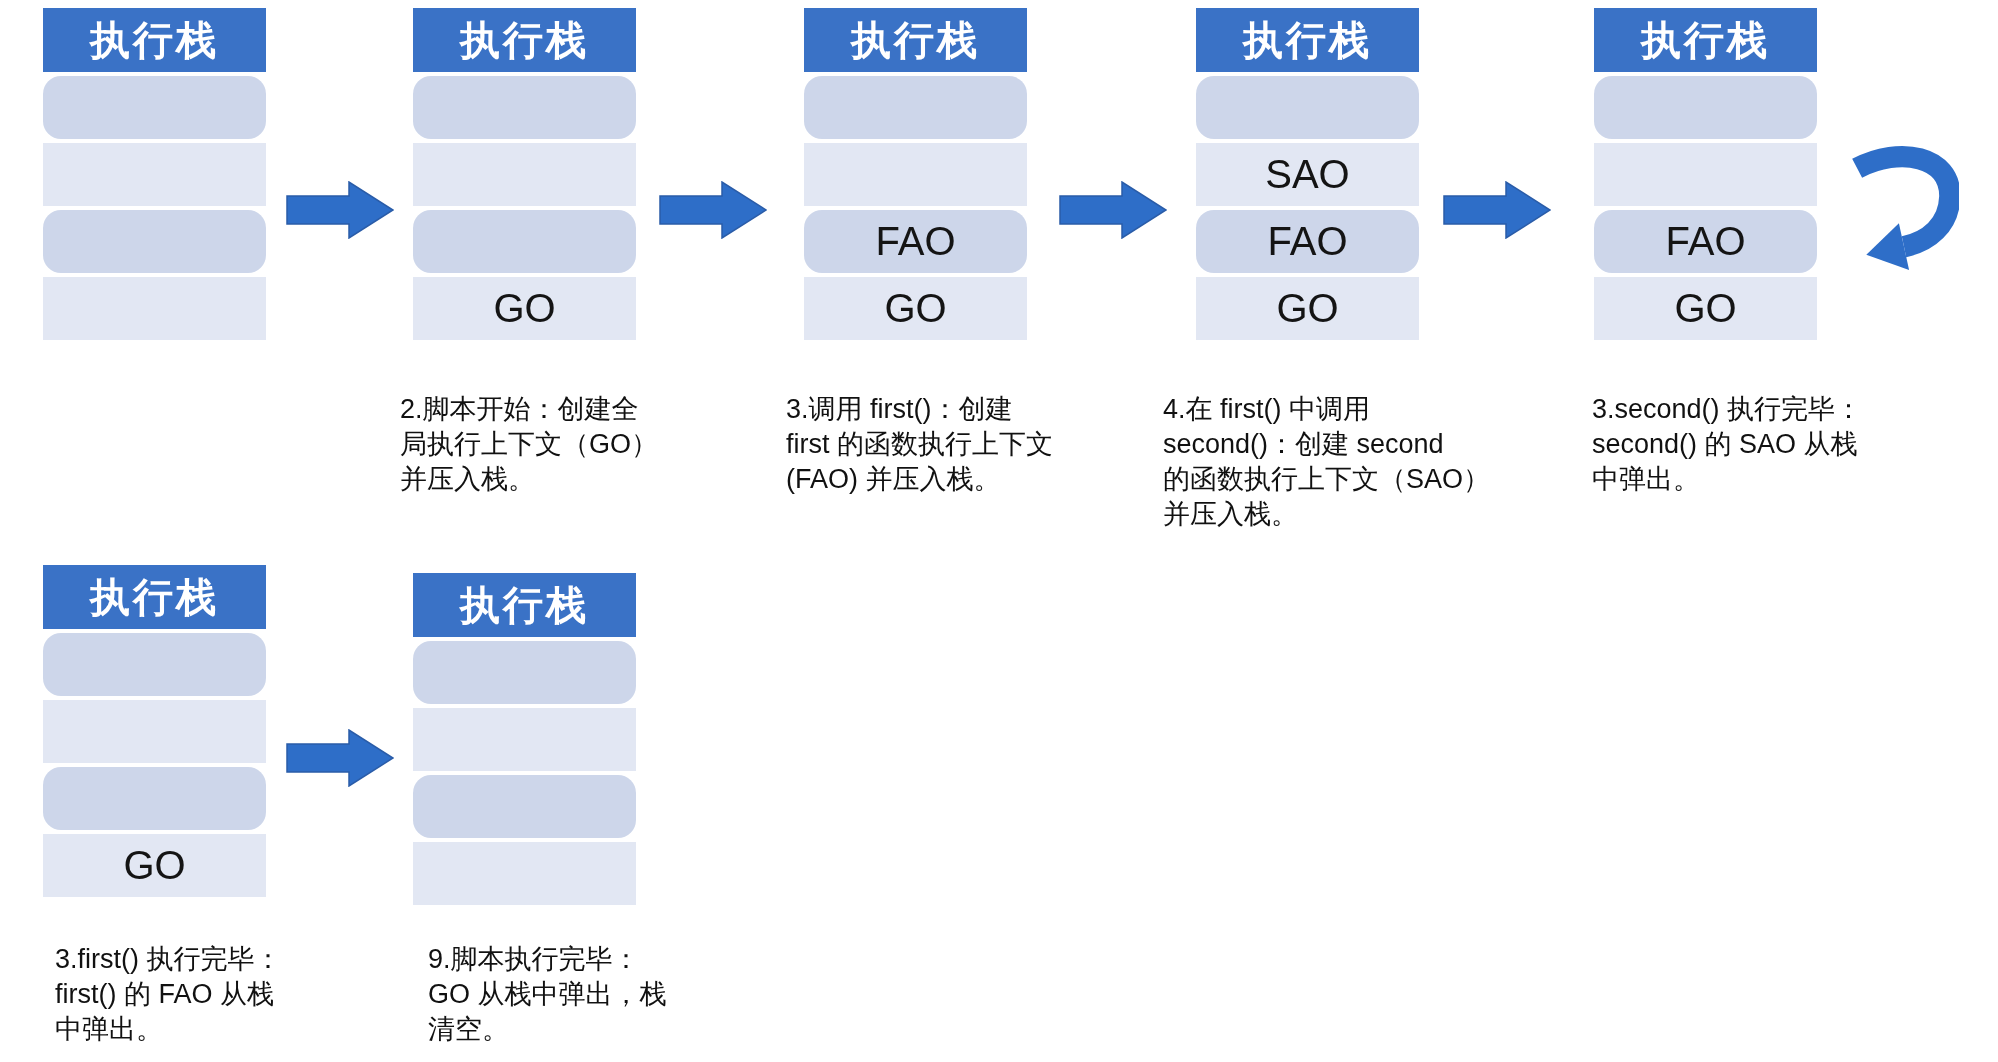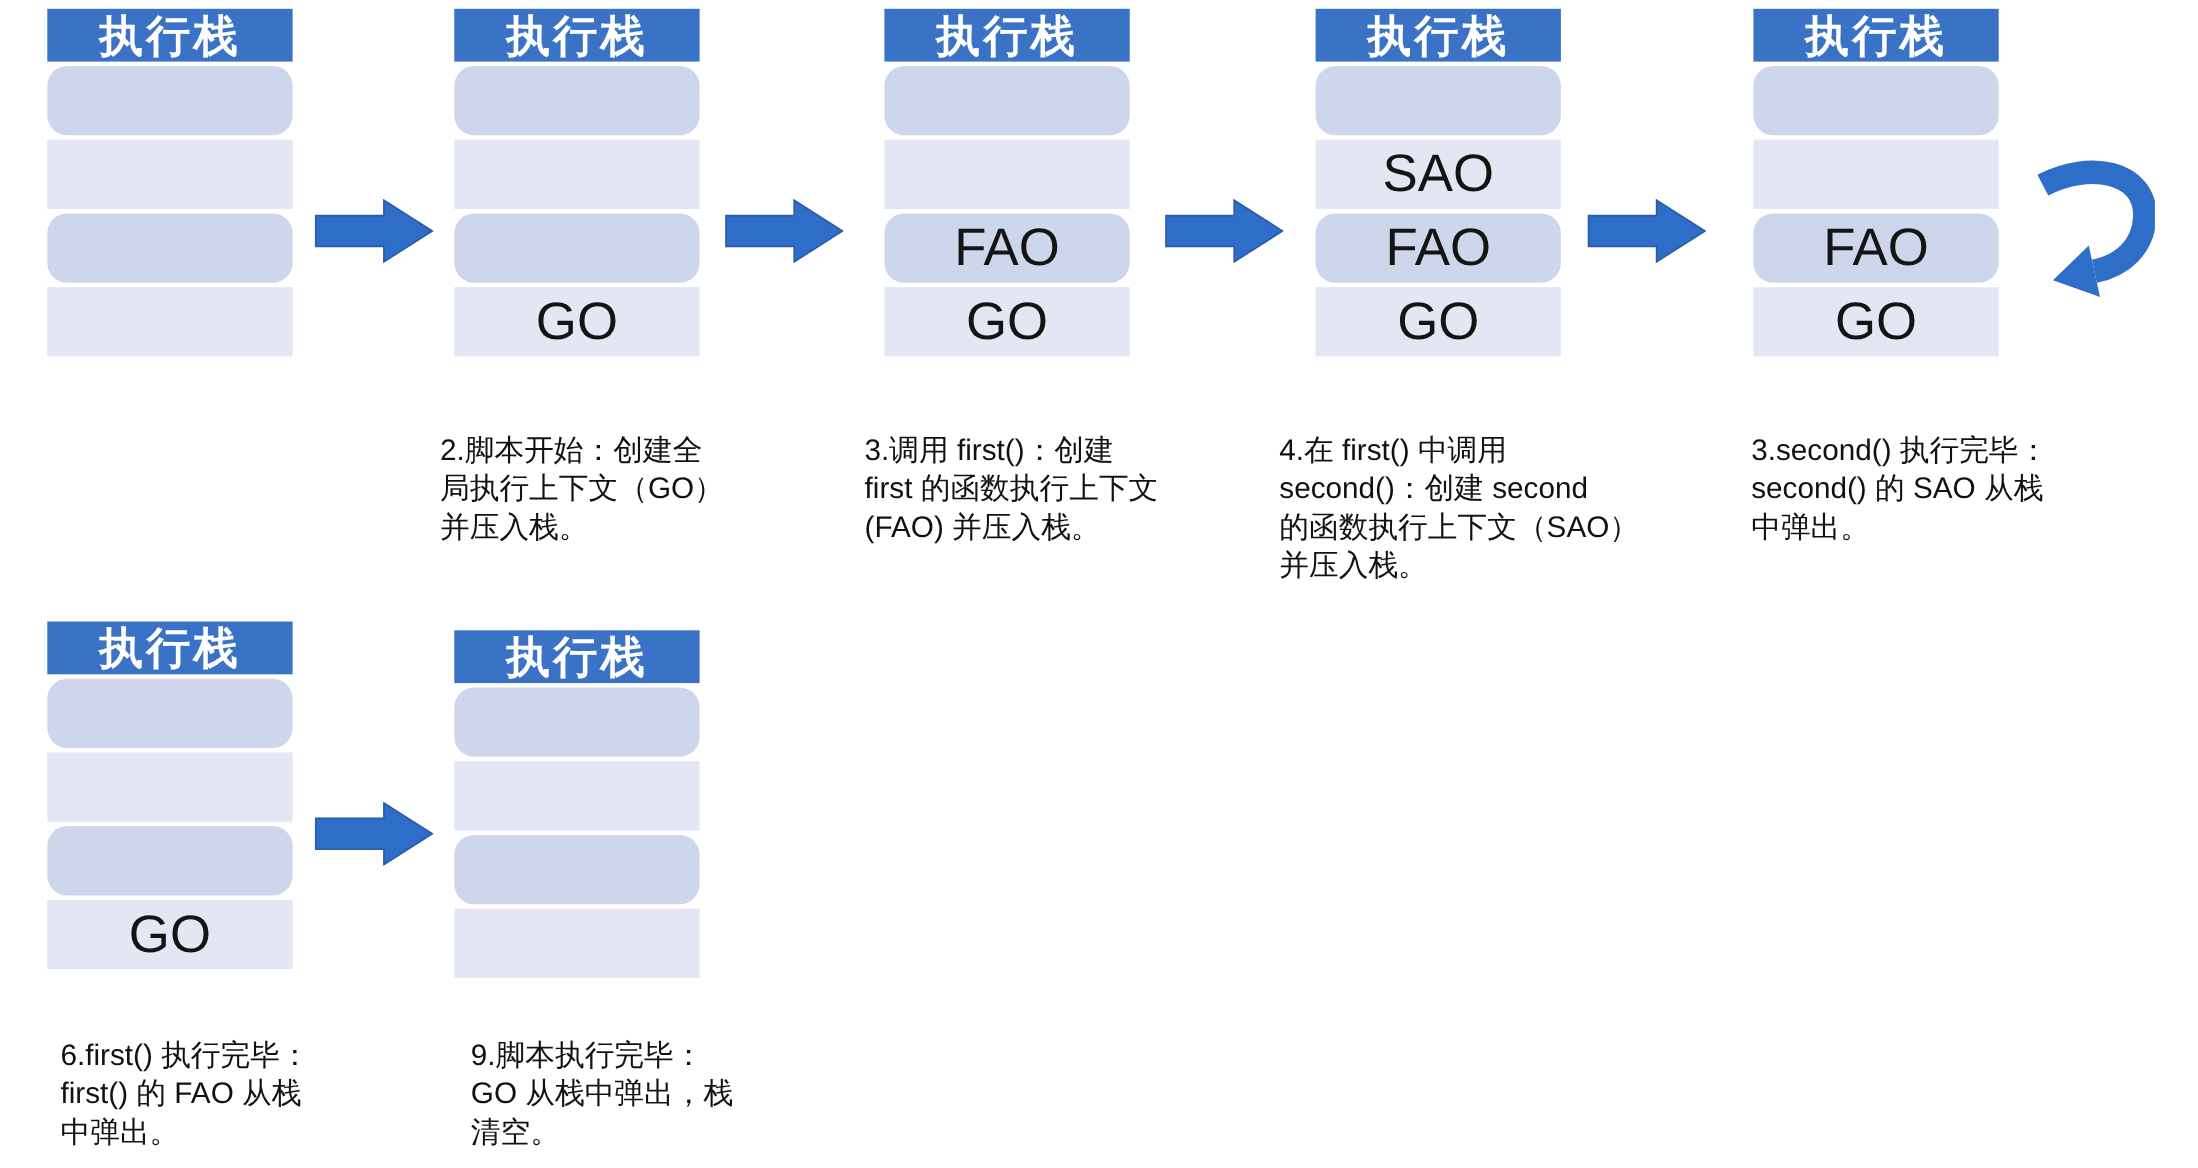--- a/index.html
+++ b/index.html
@@ -1,24 +1,24 @@
 <!DOCTYPE html>
 <html><head>
 <meta charset="utf-8">
 <style>
   html,body{margin:0;padding:0;background:#ffffff;}
   body{font-family:"Liberation Sans","DejaVu Sans",sans-serif;}
   #canvas{position:relative;width:1998px;height:1062px;background:#ffffff;overflow:hidden;}
 
   
   .stack{position:absolute;width:223px;}
-  .stack-header{height:48px;background:#3A72C6;color:#ffffff;font-weight:bold;font-size:40px;
+  .stack-header{height:64px;background:#3A72C6;color:#ffffff;font-weight:bold;font-size:40px;
     display:flex;align-items:center;justify-content:center;letter-spacing:3px;}
   .cell{height:63px;margin-top:4px;display:flex;align-items:center;justify-content:center;
-    font-size:48px;color:#141414;}
+    font-size:40px;color:#141414;}
   .cell:first-of-type{margin-top:6px;}
   .cell.dark{background:#CDD6EA;border-radius:18px;}
   .cell.light{background:#E2E7F3;}
 
   
   .arrow{position:absolute;width:108px;height:58px;}
   .arrow svg{display:block;width:100%;height:100%;}
   .loop-arrow{position:absolute;left:1849px;top:143px;width:110px;height:132px;}
   .loop-arrow svg{display:block;width:100%;height:100%;}
 
@@ -131,21 +131,21 @@
     <div class="cell dark"></div>
     <div class="cell light"></div>
   </div>
 
   <div class="arrow" style="left:286px;top:729px;">
     <svg viewBox="0 0 106 58">
         <polygon points="0,15 62,15 62,1 106,29 62,57 62,43 0,43" fill="#2E6EC8" stroke="#2A5CA8" stroke-width="1.5"></polygon>
       </svg>
   </div>
 
-  <div class="caption" style="left:55px;top:942px;">6.first() 执行完毕：
+  <div class="caption" style="left:55px;top:942px;">3.first() 执行完毕：
 first() 的 FAO 从栈
 中弹出。</div>
   <div class="caption" style="left:428px;top:942px;">9.脚本执行完毕：
 GO 从栈中弹出，栈
 清空。</div>
 
 
 </div>
 
 </body></html>

